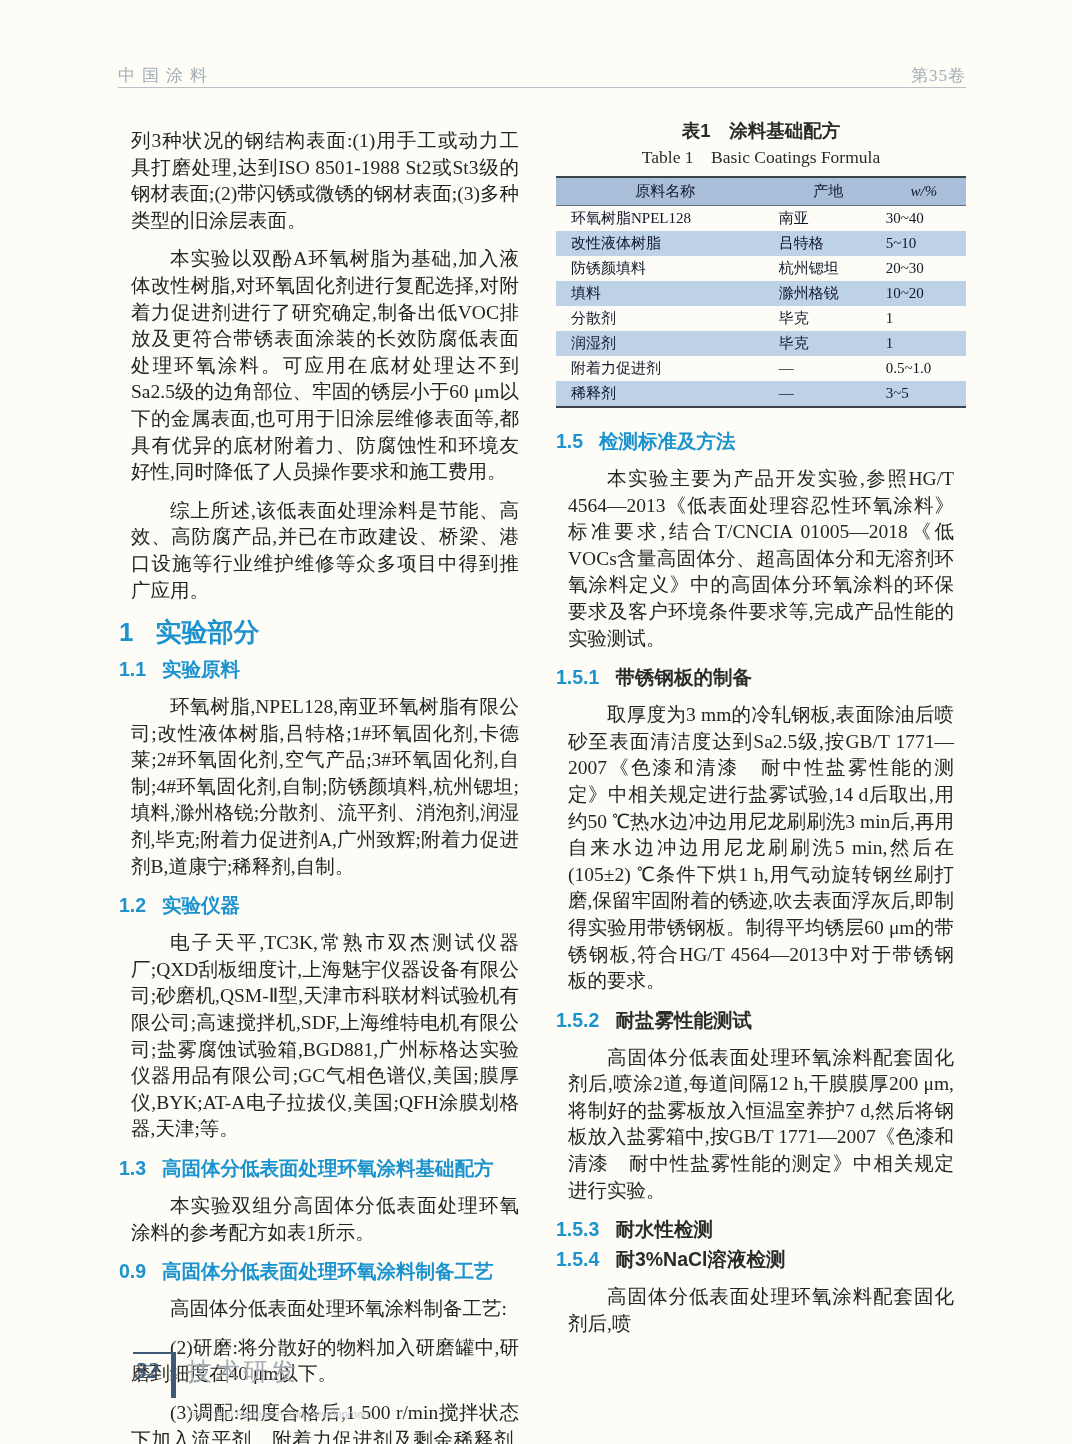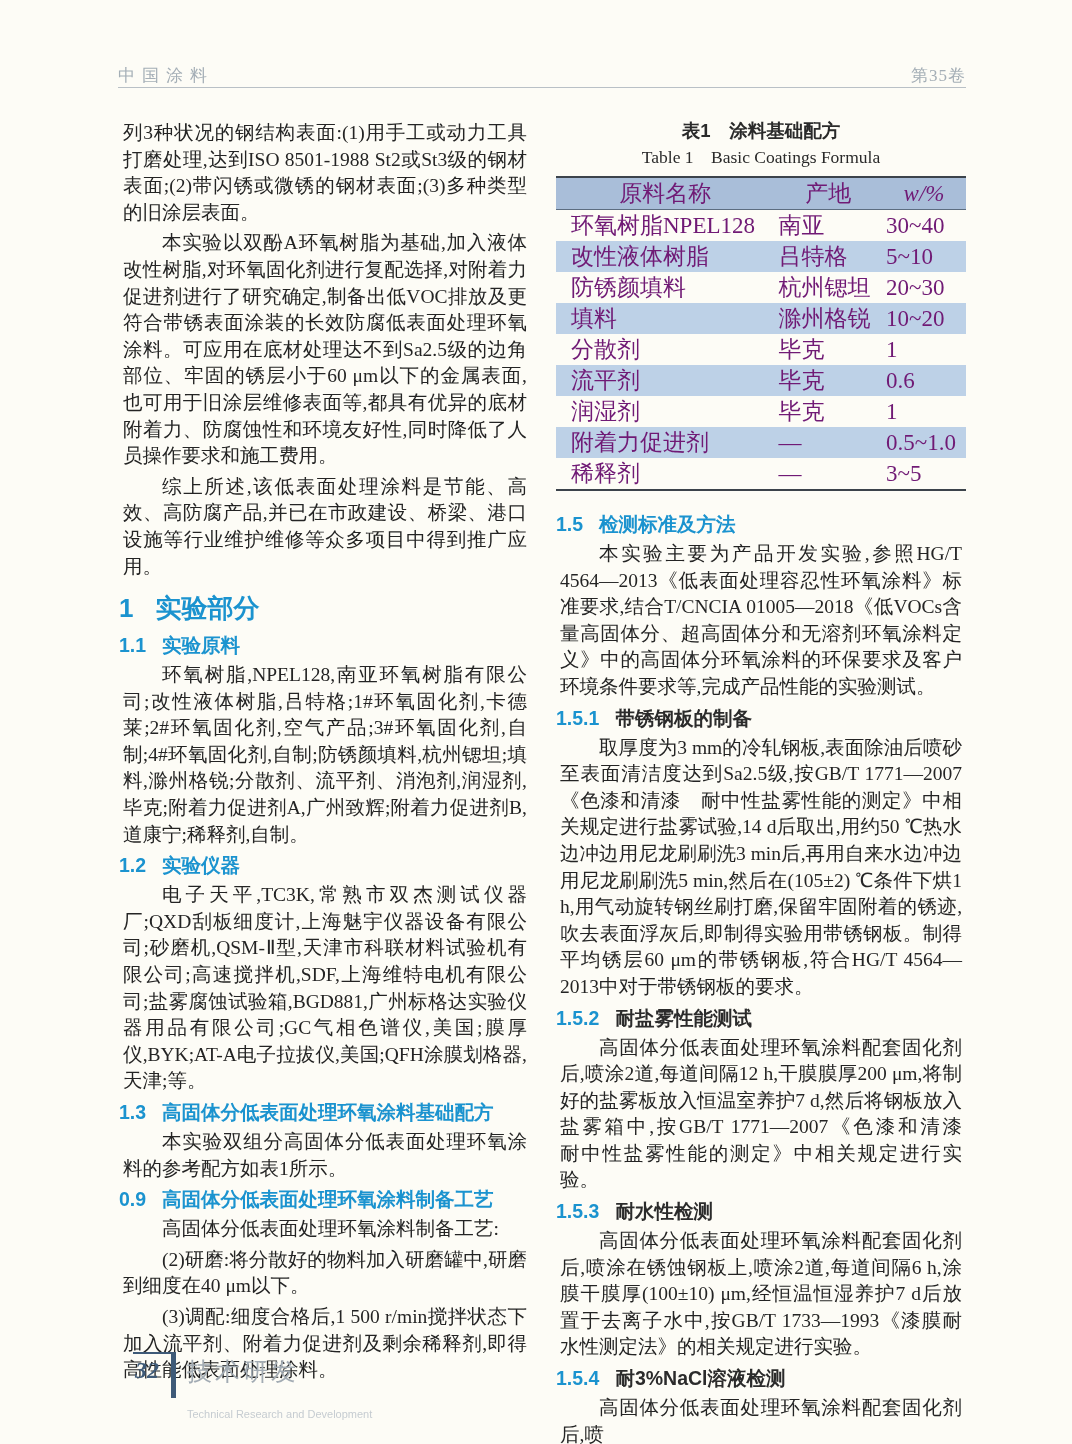--- a/index.html
+++ b/index.html
@@ -17,42 +17,42 @@
     color:#a4aeb6;font-size:17px;
   }
   .running-head .journal{letter-spacing:7px;}
   .running-head .volume{letter-spacing:1px;}
 
   
   .col{position:absolute;top:116px;width:412px;}
   .col-left{left:119px;}
   .col-right{left:556px;width:410px;}
 
-  p.body{margin:4px;font-size:19.5px;line-height:26.6px;text-align:justify;
+  p.body{margin:12px;font-size:19.5px;line-height:26.6px;text-align:justify;
          text-justify:inter-ideograph;color:#242424;}
   p.indent{text-indent:2em;}
 
   .h-l1{font-family:"Liberation Sans", sans-serif;font-weight:bold;
         color:#1b93cf;font-size:26px;line-height:30px;margin:13px 0 9px;}
   .h-l1 .num{margin-right:22px;}
   .h-l2{font-family:"Liberation Sans", sans-serif;font-weight:bold;
         color:#1b93cf;font-size:19.5px;line-height:26px;margin:4px 0 3px;}
   .h-l2 .num{margin-right:16px;}
   .h-l3{font-family:"Liberation Sans", sans-serif;font-weight:bold;
         font-size:19.5px;line-height:26px;margin:4px 0 3px;color:#2b2b2b;}
   .h-l3 .num{color:#1b93cf;margin-right:16px;}
 
   
   .tbl-caption-cn{text-align:center;font-weight:bold;font-size:18.5px;
       font-family:"Liberation Sans", sans-serif;color:#2a2a2a;margin:2px 0 2px;}
   .tbl-caption-en{text-align:center;font-weight:normal;font-size:17.5px;
       font-family:"Liberation Serif", serif;color:#2a2a2a;margin:0 0 7px;}
   table.formula{width:100%;border-collapse:collapse;
       border-top:2px solid #3c434b;border-bottom:2px solid #3c434b;
-      font-size:23px;color:#701a75;}
+      font-size:15px;color:#0f172a;}
   table.formula thead th{
       background:#a9bed9;font-weight:normal;height:27px;
       border-bottom:1px solid #5c6d80;text-align:center;padding:0 4px;}
   table.formula thead th:last-child{font-style:italic;}
   table.formula td{height:25px;padding:0 4px;}
   table.formula td:first-child{text-align:left;padding-left:15px;}
   table.formula tbody tr:nth-child(even){background:#bdd1e7;}
   .col-gap{height:16px;}
 
   
@@ -140,25 +140,20 @@
             <td>填料</td>
             <td>滁州格锐</td>
             <td>10~20</td>
           </tr>
           <tr>
             <td>分散剂</td>
             <td>毕克</td>
             <td>1</td>
           </tr>
           <tr>
-            <td>流平剂</td>
-            <td>毕克</td>
-            <td>0.6</td>
-          </tr>
-          <tr>
             <td>润湿剂</td>
             <td>毕克</td>
             <td>1</td>
           </tr>
           <tr>
             <td>附着力促进剂</td>
             <td>—</td>
             <td>0.5~1.0</td>
           </tr>
           <tr>
@@ -182,21 +177,20 @@
     <p class="body indent">取厚度为3 mm的冷轧钢板,表面除油后喷砂至表面清洁度达到Sa2.5级,按GB/T 1771—2007《色漆和清漆　耐中性盐雾性能的测定》中相关规定进行盐雾试验,14 d后取出,用约50 ℃热水边冲边用尼龙刷刷洗3 min后,再用自来水边冲边用尼龙刷刷洗5 min,然后在(105±2) ℃条件下烘1 h,用气动旋转钢丝刷打磨,保留牢固附着的锈迹,吹去表面浮灰后,即制得实验用带锈钢板。制得平均锈层60 μm的带锈钢板,符合HG/T 4564—2013中对于带锈钢板的要求。</p>
 
     <div class="h-l3">
       <span class="num">1.5.2</span><span class="title">耐盐雾性能测试</span>
     </div>
     <p class="body indent">高固体分低表面处理环氧涂料配套固化剂后,喷涂2道,每道间隔12 h,干膜膜厚200 μm,将制好的盐雾板放入恒温室养护7 d,然后将钢板放入盐雾箱中,按GB/T 1771—2007《色漆和清漆　耐中性盐雾性能的测定》中相关规定进行实验。</p>
 
     <div class="h-l3">
       <span class="num">1.5.3</span><span class="title">耐水性检测</span>
     </div>
-    <p class="body indent">高固体分低表面处理环氧涂料配套固化剂后,喷涂在锈蚀钢板上,喷涂2道,每道间隔6 h,涂膜干膜厚(100±10) μm,经恒温恒湿养护7 d后放置于去离子水中,按GB/T 1733—1993《漆膜耐水性测定法》的相关规定进行实验。</p>
 
     <div class="h-l3">
       <span class="num">1.5.4</span><span class="title">耐3%NaCl溶液检测</span>
     </div>
     <p class="body indent">高固体分低表面处理环氧涂料配套固化剂后,喷</p>
   </div>
 
   <div class="footer">
     <div class="page-num-box">32</div>
     <div class="footer-bar"></div>

